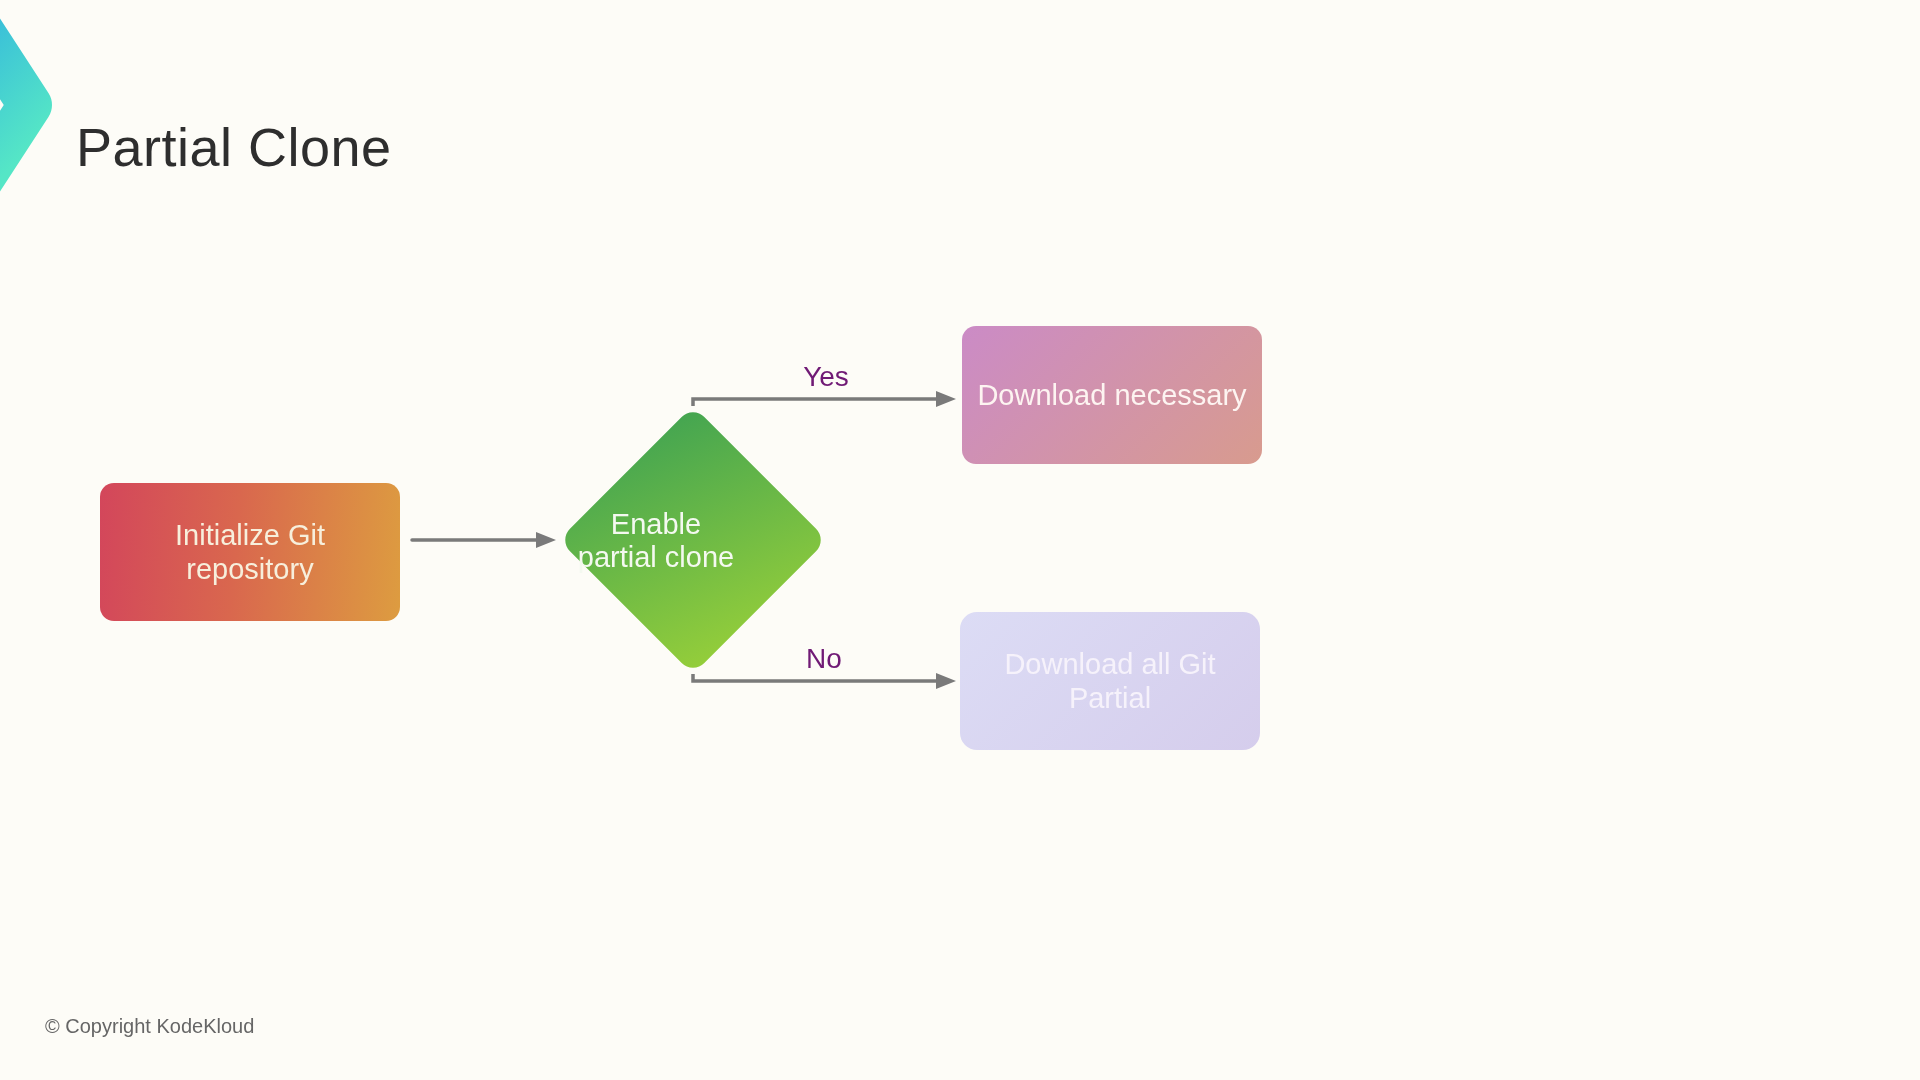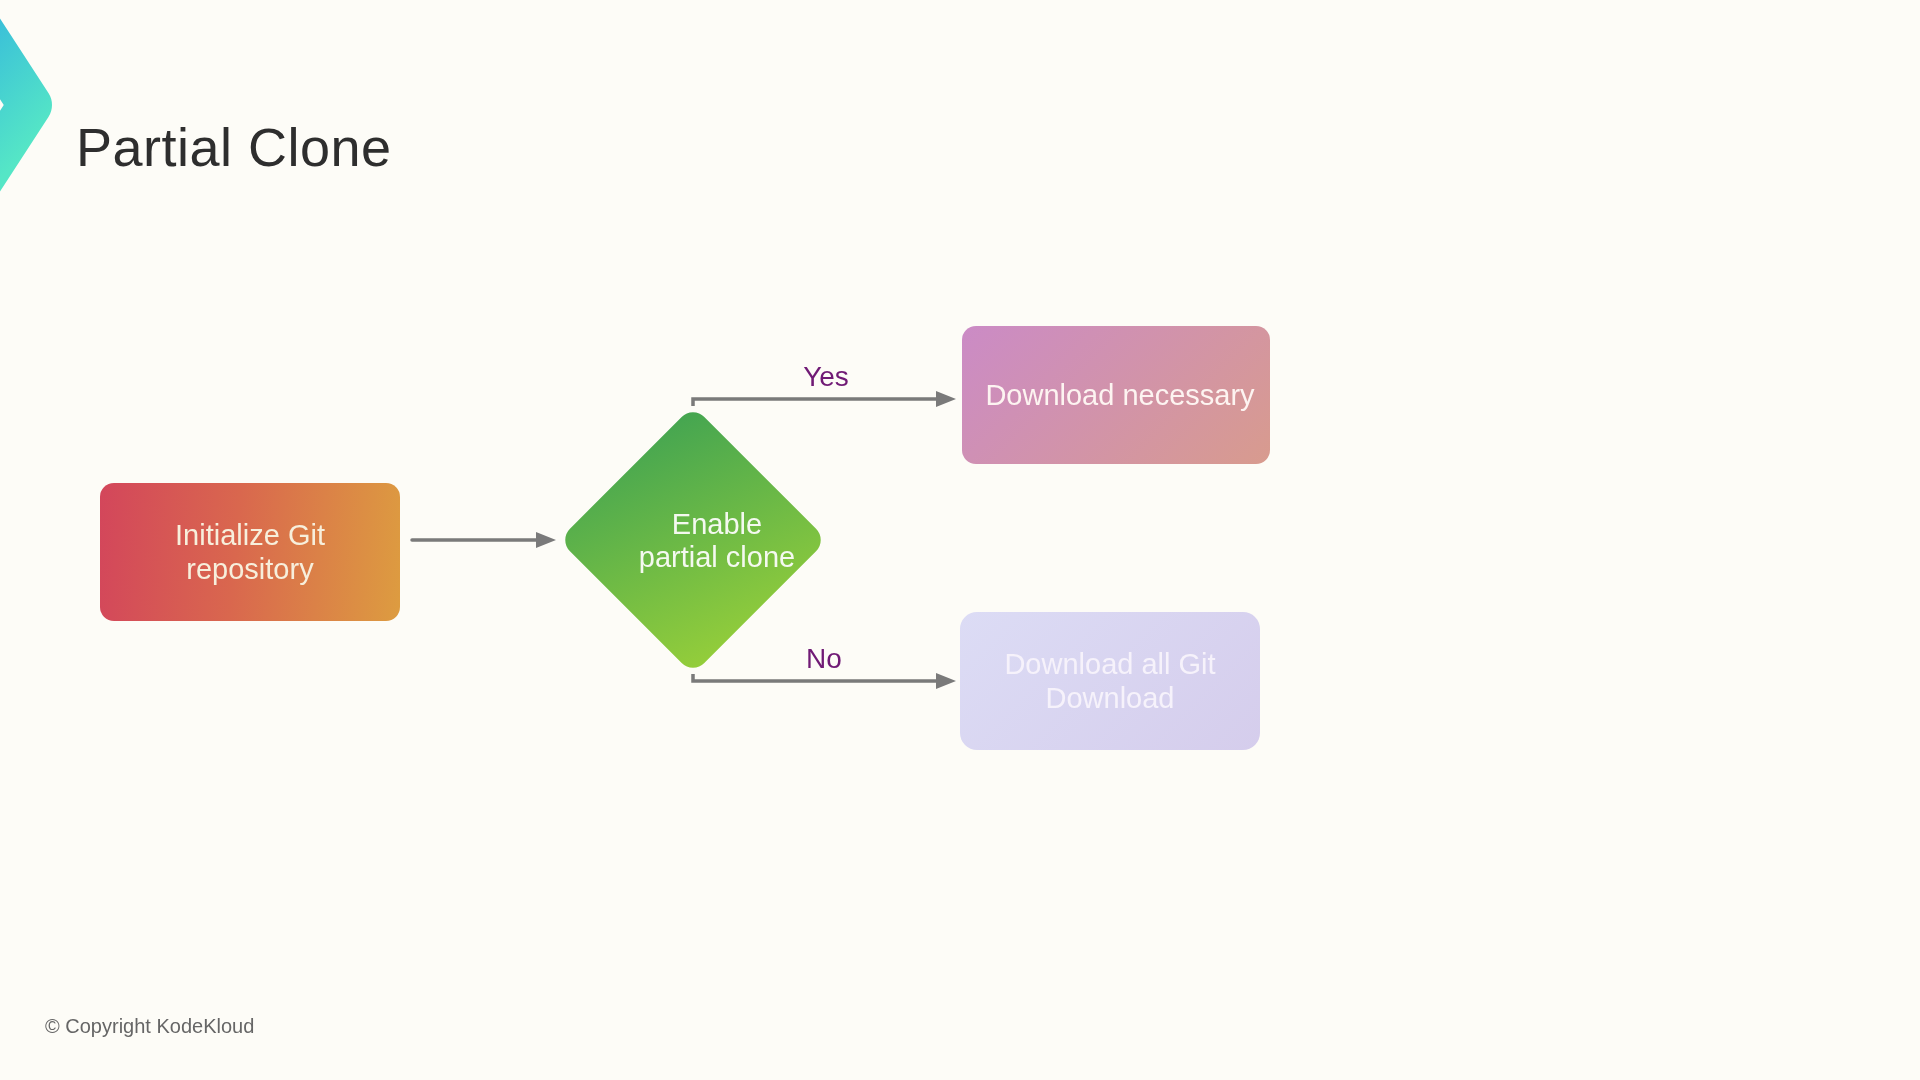--- a/index.html
+++ b/index.html
@@ -57,42 +57,41 @@
     left: 100px;
     top: 483px;
     background: linear-gradient(95deg, #d3465b 0%, #d9674e 45%, #dd9c40 100%);
     color: #f7efdc;
   }
   .node-necessary {
     left: 962px;
     top: 326px;
     background: linear-gradient(135deg, #cb8bc6 0%, #d89b8e 100%);
     color: #fdf4f1;
-    padding-left: 8px;
   }
   .node-all {
     left: 960px;
     top: 612px;
     background: linear-gradient(135deg, #dcdcf5 0%, #d5cdec 100%);
     color: #f6f2fb;
     border-radius: 17px;
   }
   .diamond-shape {
     position: absolute;
     left: 598px;
     top: 445px;
     width: 190px;
     height: 190px;
     border-radius: 16px;
     transform: rotate(45deg);
     background: linear-gradient(110deg, #44a551 0%, #95ce3a 100%);
   }
   .diamond-label {
     position: absolute;
-    left: 717px;
+    left: 656px;
     top: 541px;
     transform: translate(-50%, -50%);
     width: 230px;
     text-align: center;
     font-size: 29px;
     line-height: 33px;
     color: #f4f9f0;
   }
   .edge-label {
     position: absolute;
@@ -160,19 +159,19 @@
 
   <div class="node node-necessary">
     <div>
       <div>Download necessary</div>
     </div>
   </div>
 
   <div class="node node-all">
     <div>
       <div>Download all Git</div>
-      <div>Download</div>
+      <div>Partial</div>
     </div>
   </div>
 
   <div class="footer">© Copyright KodeKloud</div>
 
 </div>
 
 </body></html>

